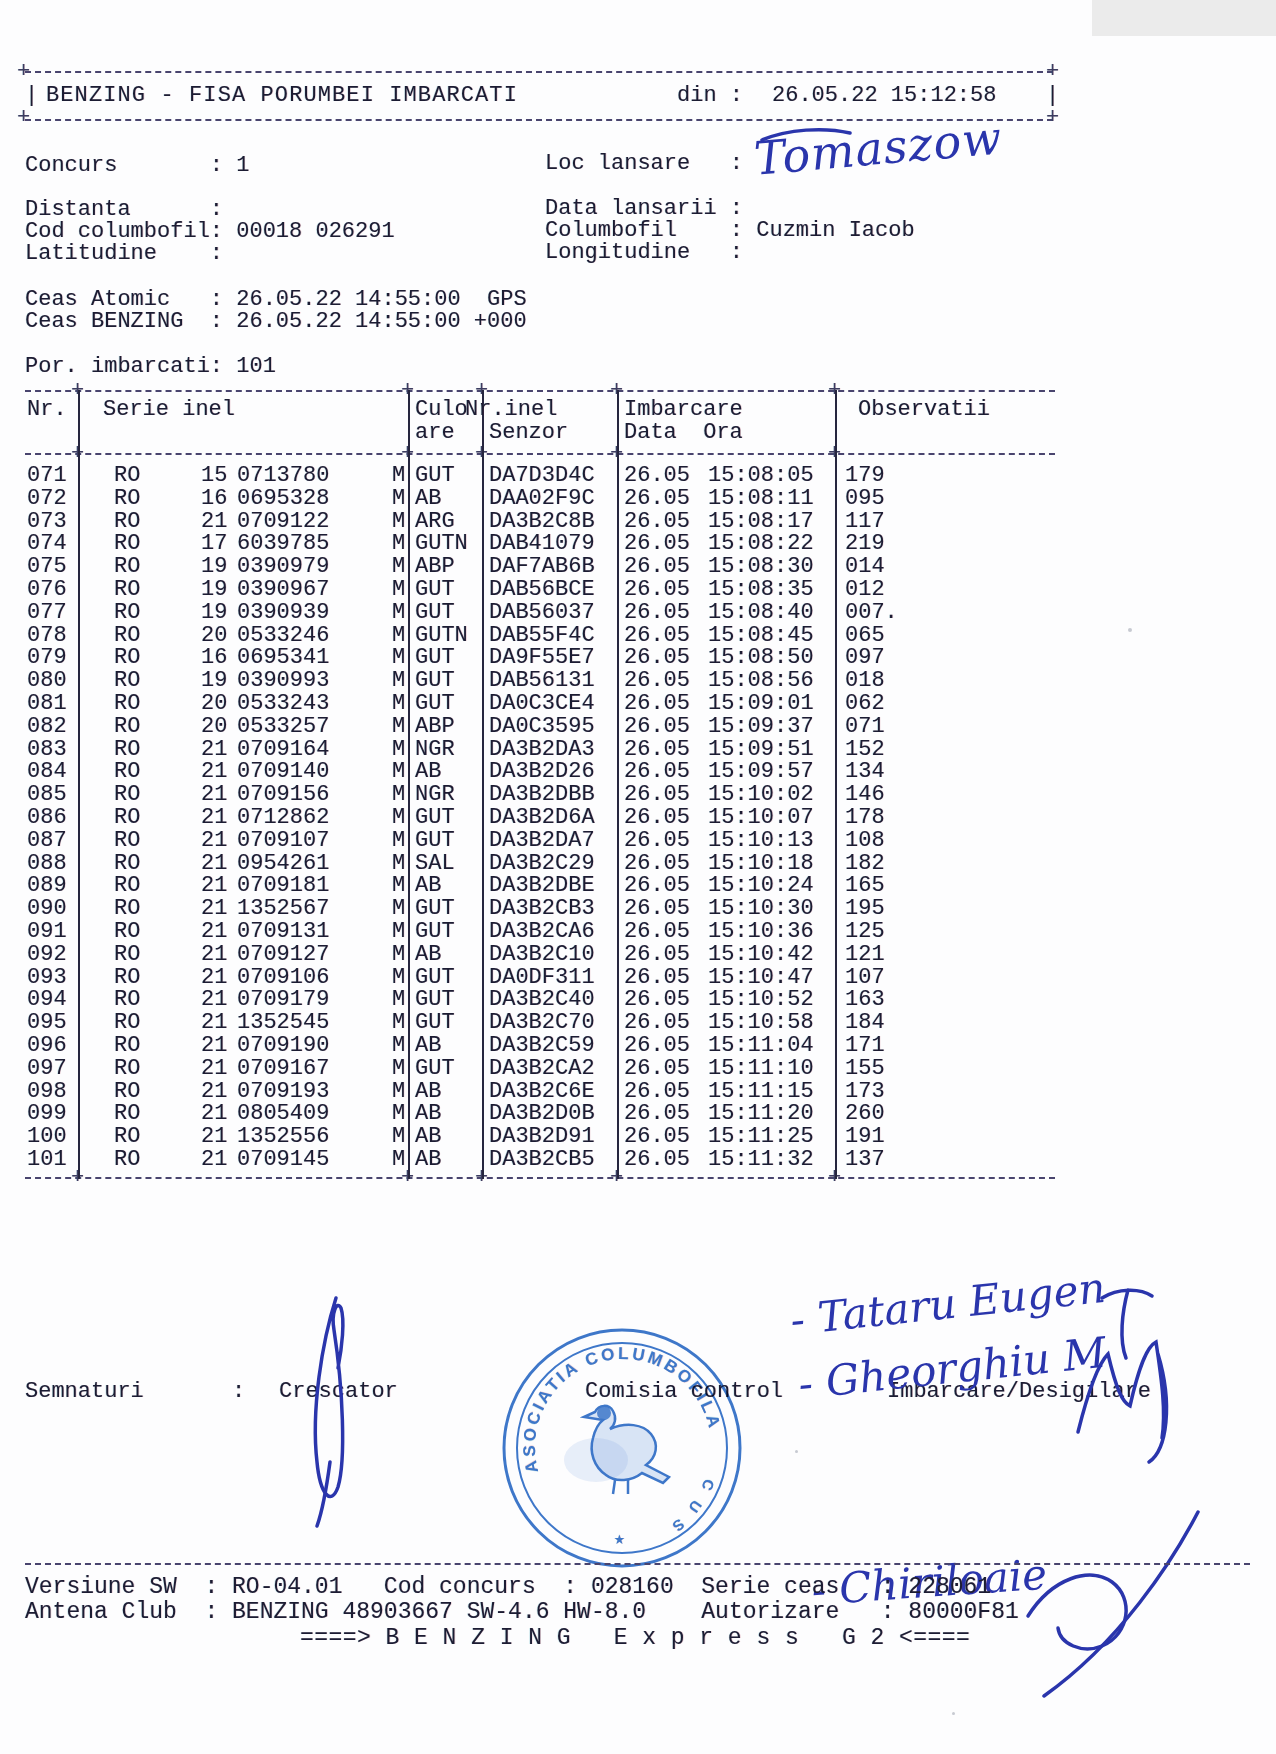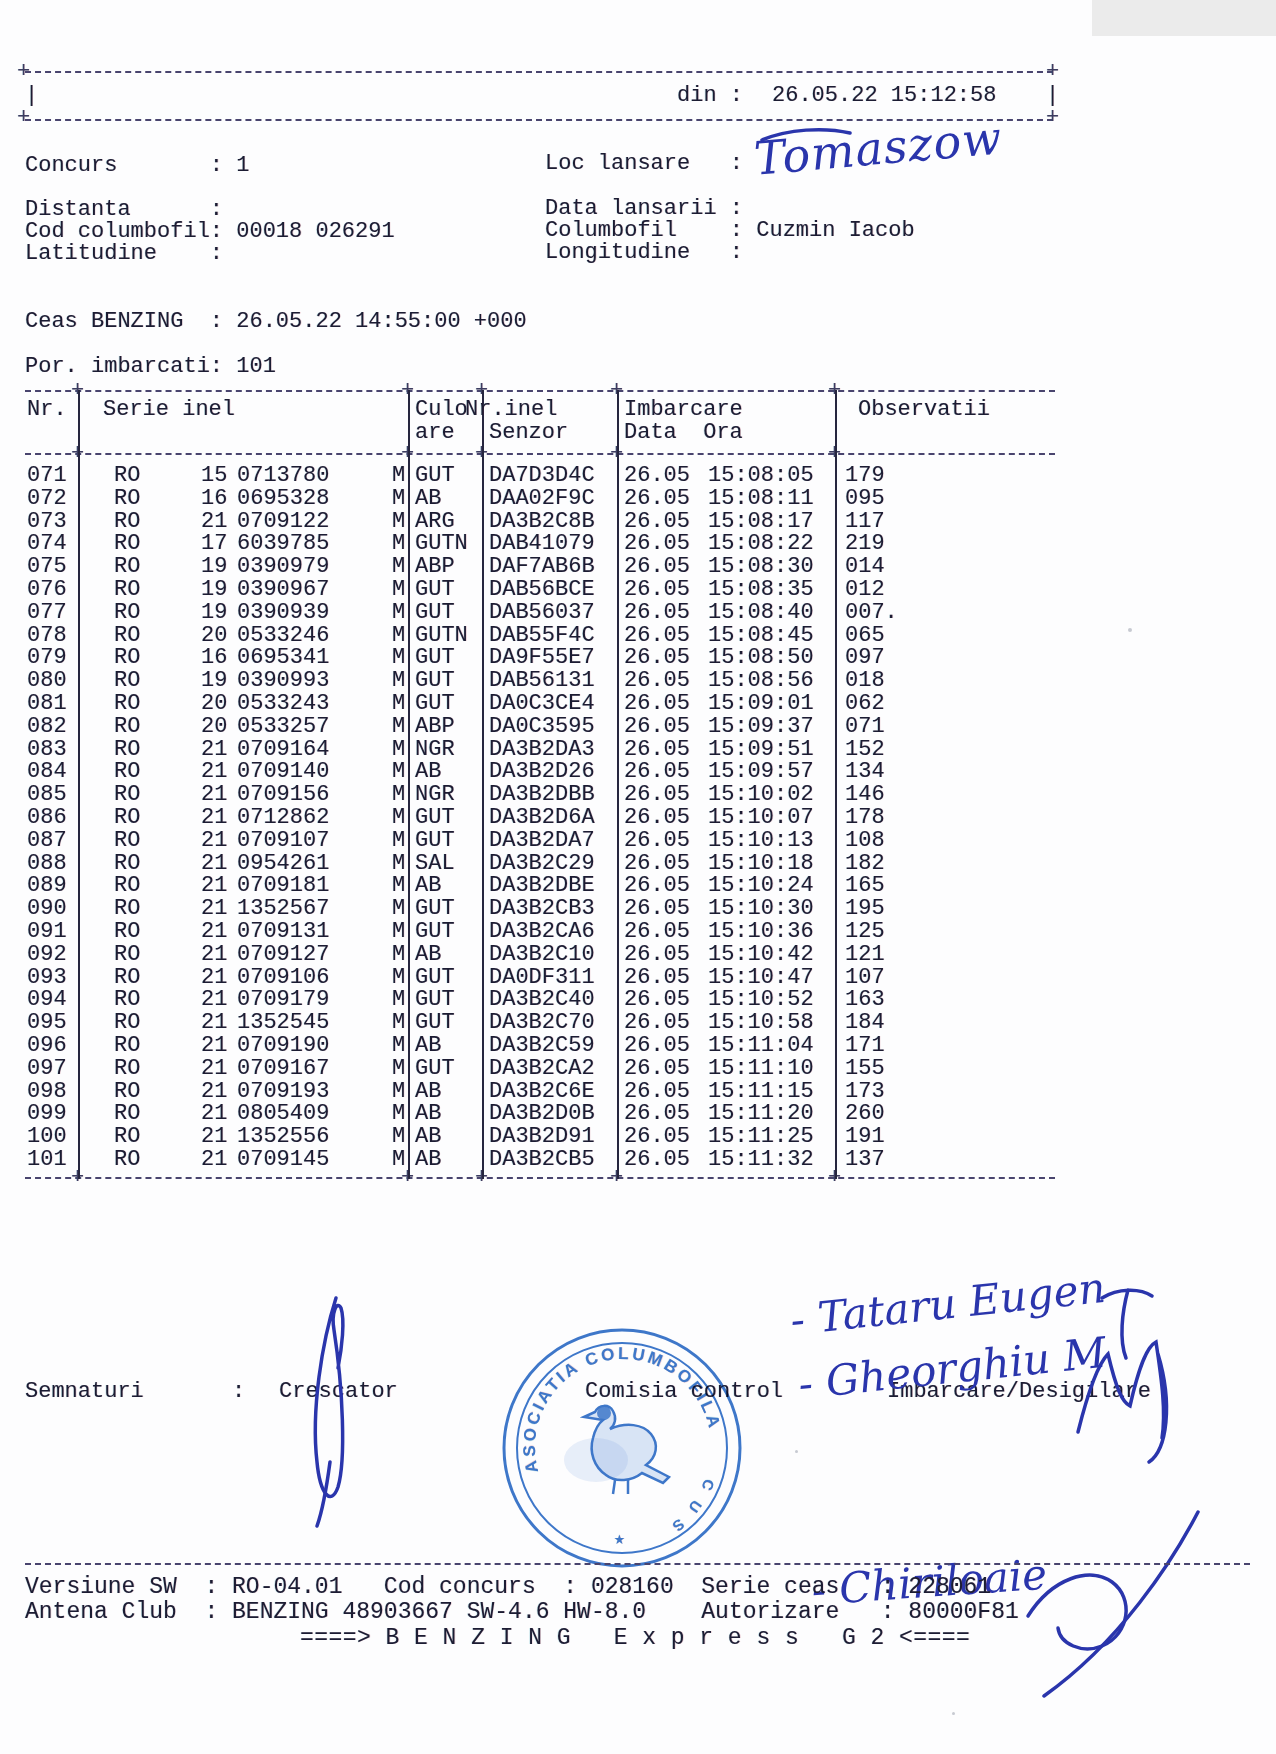--- a/index.html
+++ b/index.html
@@ -73,35 +73,37 @@
 
   <div class="scan-patch"></div>
 
   <div class="hbox">
     <span class="abs hp tl">+</span>
     <span class="abs hp tr">+</span>
     <span class="abs hp bl">+</span>
     <span class="abs hp br">+</span>
     <span class="abs pipe-l">|</span>
     <span class="abs pipe-r">|</span>
+    <span class="abs htitle">BENZING - FISA PORUMBEI IMBARCATI</span>
     <span class="abs hdin">din :</span>
     <span class="abs hdate">26.05.22 15:12:58</span>
   </div>
 
   <span class="abs il0">Concurs       : 1</span>
   <span class="abs il1">Distanta      :</span>
   <span class="abs il2">Cod columbofil: 00018 026291</span>
   <span class="abs il3">Latitudine    :</span>
   <span class="abs ir0">Loc lansare   :</span>
   <span class="abs ir1">Data lansarii :</span>
   <span class="abs ir2">Columbofil    : Cuzmin Iacob</span>
   <span class="abs ir3">Longitudine   :</span>
 
   <span class="hw hw-loc">Tomaszow</span>
 
+  <span class="abs cl0">Ceas Atomic   : 26.05.22 14:55:00  GPS</span>
   <span class="abs cl1">Ceas BENZING  : 26.05.22 14:55:00 +000</span>
   <span class="abs cl3">Por. imbarcati: 101</span>
 
   <div class="table">
     <div class="ruler r1">
         <span class="rplus" style="left: 46px;">+</span>
         <span class="rplus" style="left: 376px;">+</span>
         <span class="rplus" style="left: 450px;">+</span>
         <span class="rplus" style="left: 585px;">+</span>
         <span class="rplus" style="left: 803px;">+</span>

